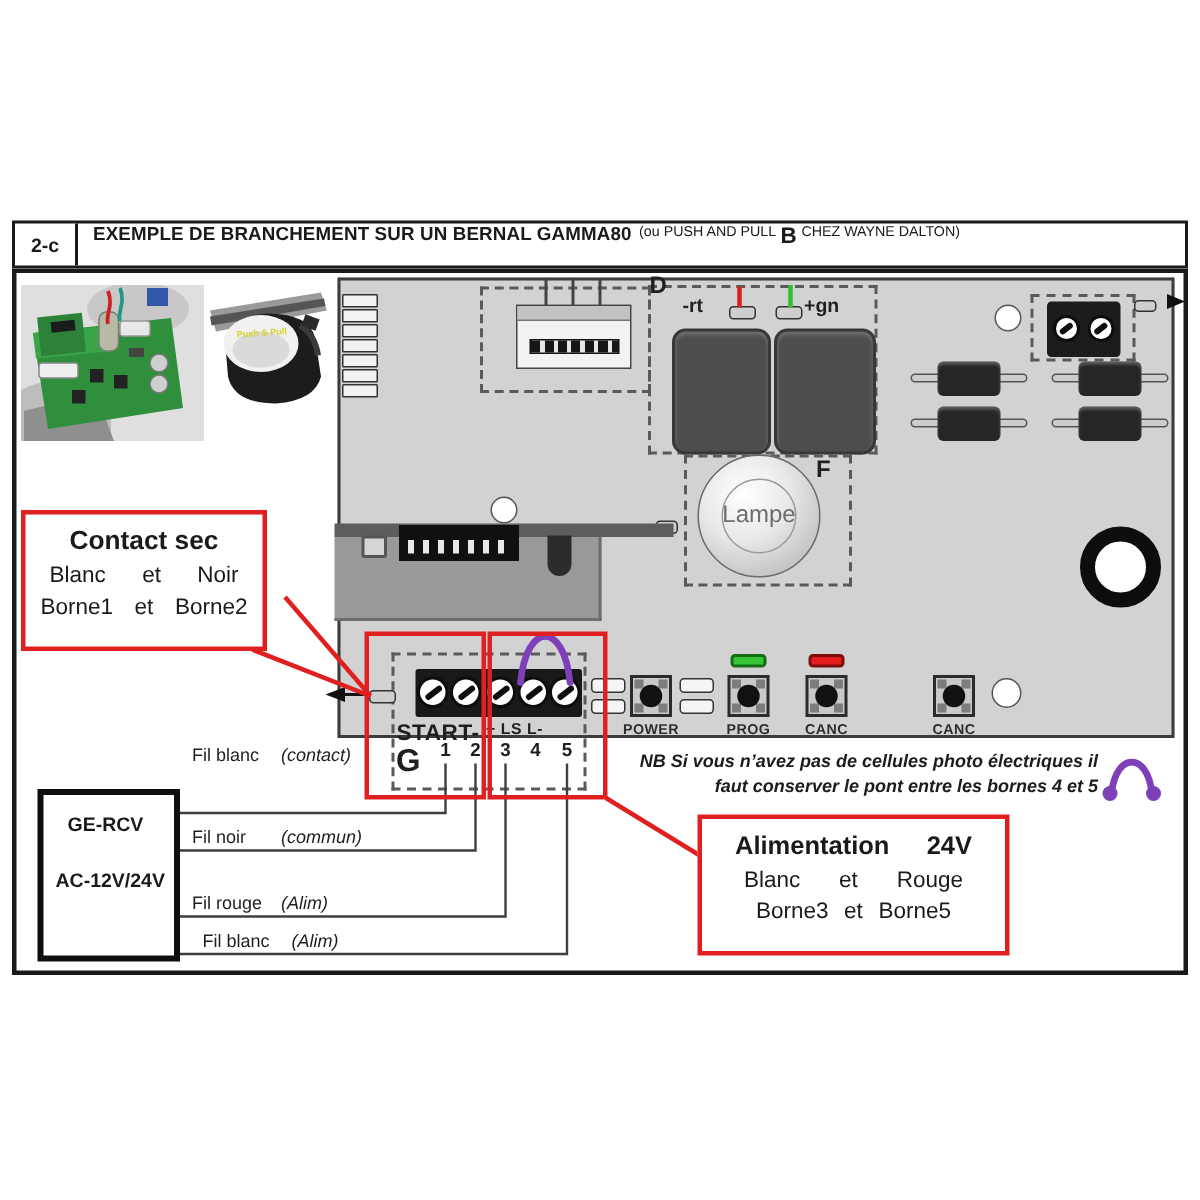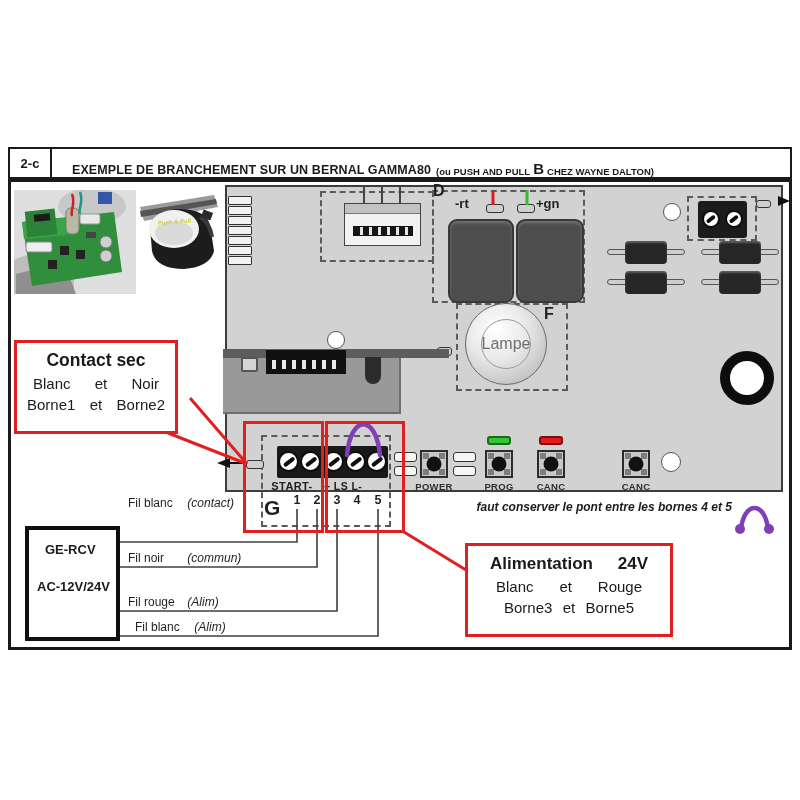--- a/index.html
+++ b/index.html
@@ -4,23 +4,23 @@
 <style>
   html,body{margin:0;padding:0;background:#fff;}
   #canvas{position:relative;width:800px;height:800px;background:#ffffff;overflow:hidden;
           font-family:"Liberation Sans",sans-serif;color:#1a1a1a;}
   .abs{position:absolute;}
   
   #header{position:absolute;left:8px;top:147px;width:784px;height:32px;display:flex;
           border:2.5px solid #1a1a1a;box-sizing:border-box;background:#fff;}
   #refcell{width:40px;border-right:2.5px solid #1a1a1a;display:flex;align-items:center;justify-content:center;
            font-weight:bold;font-size:13px;}
-  #titlecell{flex:1;display:flex;align-items:flex-end;padding-left:20px;white-space:nowrap;}
+  #titlecell{flex:1;display:flex;align-items:flex-start;padding-left:10px;white-space:nowrap;}
   .t-main{font-weight:bold;font-size:12.5px;letter-spacing:.1px;}
-  .t-small{font-weight:bold;font-size:9.5px;margin-left:5px;}
+  .t-small{font-weight:normal;font-size:9.5px;margin-left:5px;}
   .t-big{font-weight:bold;font-size:15px;margin:0 3px;}
   
   #frame{position:absolute;left:8px;top:179px;width:784px;height:471px;border:3px solid #1a1a1a;
          box-sizing:border-box;background:#fff;}
   
   #pcb{position:absolute;left:225px;top:185px;width:558px;height:307px;background:#d2d2d2;
        border:2px solid #3c3c3c;box-sizing:border-box;}
   .edgepad{position:absolute;width:22px;height:7px;background:#f2f2f2;border:1.5px solid #333;border-radius:1px;}
   .dashedbox{position:absolute;border:2px dashed #5a5a5a;box-sizing:border-box;}
   .redbox{position:absolute;border:3px solid #e02020;box-sizing:border-box;z-index:30;}
@@ -184,21 +184,21 @@
 
   <div class="dashedbox" style="left:261px;top:435px;width:130px;height:92px;z-index:8"></div>
   <div class="redbox" style="left:243px;top:421px;width:81px;height:112px"></div>
   <div class="redbox" style="left:325px;top:421px;width:80px;height:112px"></div>
   <div class="abs" style="left:277px;top:446px;width:111px;height:32px;background:#191919;border-radius:2px;z-index:9"></div>
   <div class="screw" style="left:278px;top:451px;width:21px;height:21px;z-index:10"></div>
   <div class="screw" style="left:300px;top:451px;width:21px;height:21px;z-index:10"></div>
   <div class="screw" style="left:323px;top:451px;width:21px;height:21px;z-index:10"></div>
   <div class="screw" style="left:345px;top:451px;width:21px;height:21px;z-index:10"></div>
   <div class="screw" style="left:366px;top:451px;width:21px;height:21px;z-index:10"></div>
-  <div class="brdtxt" style="left:262px;top:480px;width:60px;text-align:center;font-size:11px;font-weight:600;letter-spacing:.4px;z-index:10">START-</div>
+  <div class="brdtxt" style="left:262px;top:480px;width:60px;text-align:center;font-size:15px;font-weight:600;letter-spacing:.4px;z-index:10">START-</div>
   <div class="brdtxt" style="left:324px;top:480px;width:60px;text-align:left;font-size:10.5px;font-weight:600;letter-spacing:.4px;z-index:10">+ LS L-</div>
   <div class="brdtxt" style="left:291px;top:493px;width:12px;text-align:center;font-size:12.5px;font-weight:600;z-index:10">1</div>
   <div class="brdtxt" style="left:311px;top:493px;width:12px;text-align:center;font-size:12.5px;font-weight:600;z-index:10">2</div>
   <div class="brdtxt" style="left:331px;top:493px;width:12px;text-align:center;font-size:12.5px;font-weight:600;z-index:10">3</div>
   <div class="brdtxt" style="left:351px;top:493px;width:12px;text-align:center;font-size:12.5px;font-weight:600;z-index:10">4</div>
   <div class="brdtxt" style="left:372px;top:493px;width:12px;text-align:center;font-size:12.5px;font-weight:600;z-index:10">5</div>
   <div class="brdtxt" style="left:264px;top:496px;font-size:21px;font-weight:bold;z-index:10">G</div>
   <div class="pad" style="left:246px;top:460px;width:16px;height:7px;z-index:10"></div>
 
   <div class="whitepad" style="left:394px;top:452px;width:21px;height:8px"></div>
@@ -236,20 +236,21 @@
     <div class="c tl"></div>
       <div class="c tr"></div>
     <div class="c bl"></div>
       <div class="c br"></div>
     <div class="dot"></div>
   </div>
   <div class="btnlabel" style="left:614px;top:481px;width:44px">CANC</div>
   <div class="hole" style="left:661px;top:452px;width:20px;height:20px"></div>
 
   <div id="nbnote">
+    <div>NB Si vous n’avez pas de cellules photo électriques il</div>
     <div>faut conserver le pont entre les bornes 4 et 5</div>
   </div>
 
   <div class="callout" style="left:14px;top:340px;width:164px;height:94px">
     <div class="ttl">Contact sec</div>
     <div class="row" style="padding:0 16px">
       <span>Blanc</span>
       <span>et</span>
       <span>Noir</span>
     </div>

